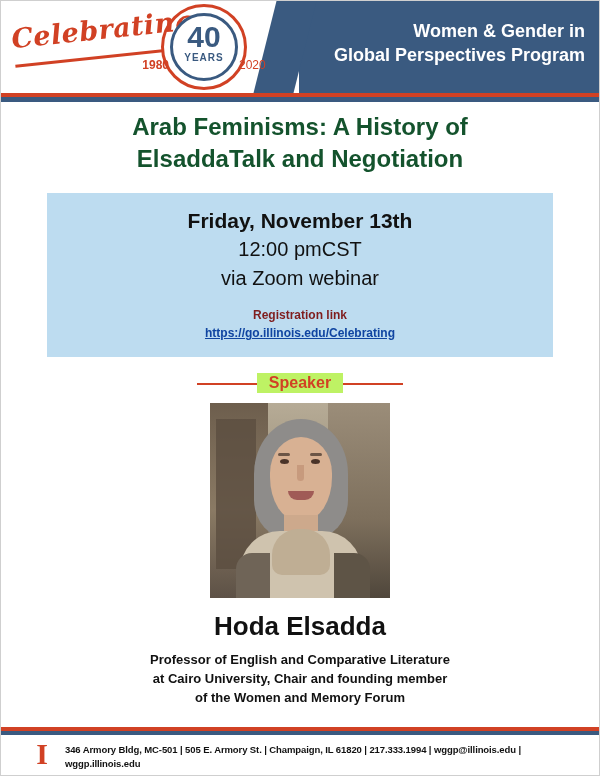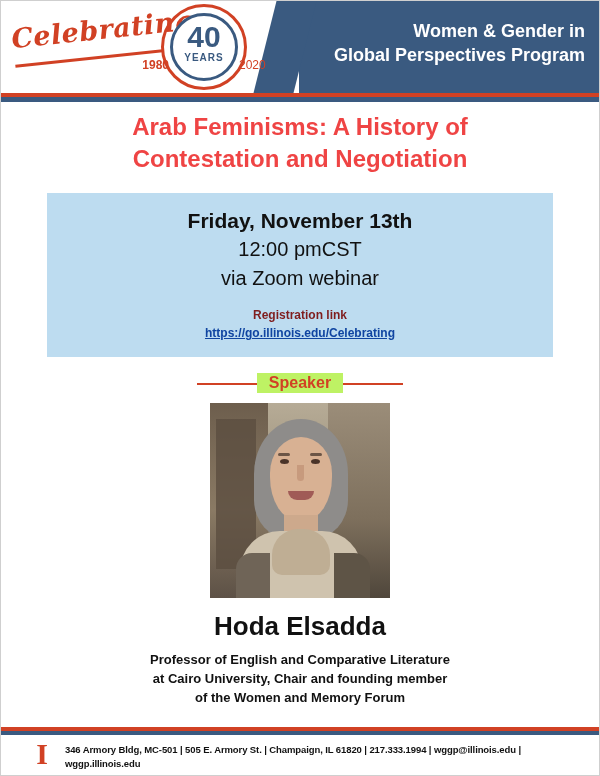--- a/index.html
+++ b/index.html
@@ -150,21 +150,21 @@
   }
 
   
   .content {
     position: relative;
     padding-top: 18px;
   }
   .event-title {
     margin: 0 46px;
     text-align: center;
-    color: #ef4444;
+    color: #14532d;
     font-weight: bold;
     font-size: 24px;
     line-height: 32px;
   }
   .details-box {
     margin: 18px 46px 0 46px;
     background: #bddcf0;
     padding: 14px 10px 16px 10px;
     text-align: center;
   }
@@ -429,21 +429,21 @@
       <div>Global Perspectives Program</div>
     </div>
   </div>
   <div class="header-rule-orange"></div>
   <div class="header-rule-blue"></div>
 
   <div class="content">
 
     <div class="event-title">
       <div>Arab Feminisms: A History of</div>
-      <div>Contestation and Negotiation</div>
+      <div>ElsaddaTalk and Negotiation</div>
     </div>
 
     <div class="details-box">
       <div class="detail-line-1">Friday, November 13th</div>
       <div class="detail-line-2">12:00 pmCST</div>
       <div class="detail-line-3">via Zoom webinar</div>
       <div class="reg-label">Registration link</div>
       <a class="reg-link" href="#">https://go.illinois.edu/Celebrating</a>
     </div>
 

